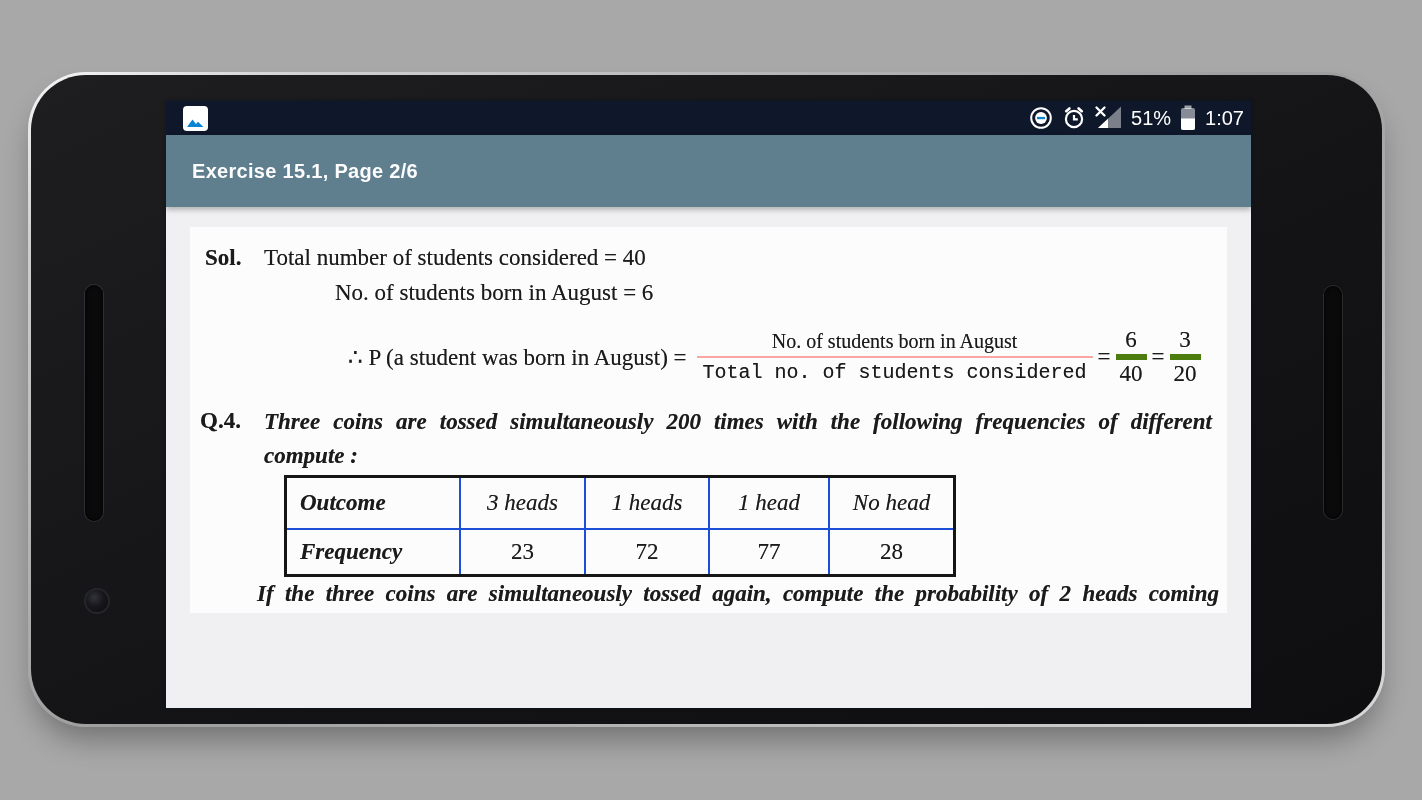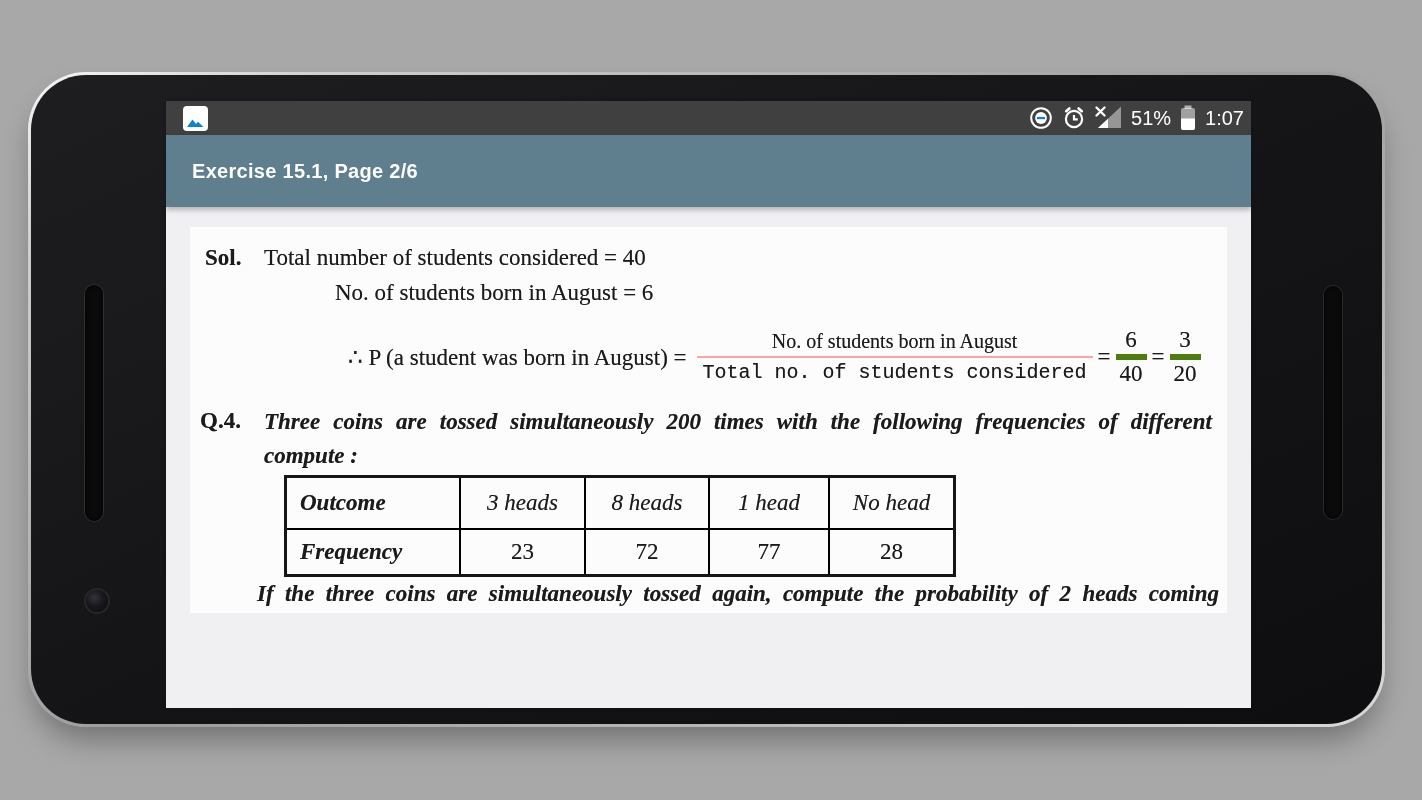--- a/index.html
+++ b/index.html
@@ -14,21 +14,21 @@
   .speaker{position:absolute;width:18px;background:#0a0a0b;border-radius:10px;
          box-shadow:inset 0 0 4px #000,0 0 0 1px rgba(90,90,95,0.35);}
   .speaker.left{left:54px;top:210px;height:236px;}
   .speaker.right{left:1293px;top:211px;height:233px;}
   .camera{position:absolute;left:55px;top:515px;width:22px;height:22px;border-radius:50%;
          background:radial-gradient(circle at 38% 35%,#33333c 0%,#17171d 45%,#0a0a0e 100%);
          box-shadow:0 0 0 2px rgba(60,60,66,0.45);}
   
   .screen{position:absolute;left:135px;top:26px;width:1085px;height:607px;background:#f0f0f2;
          overflow:hidden;box-shadow:0 0 3px rgba(0,20,40,0.8);}
-  .status-bar{position:absolute;left:0;top:0;width:100%;height:34px;background:#404040;
+  .status-bar{position:absolute;left:0;top:0;width:100%;height:34px;background:#0f172a;
          display:flex;align-items:center;justify-content:space-between;box-sizing:border-box;
          padding:0 7px 0 17px;color:#fff;}
   .notif-icon{width:25px;height:25px;border-radius:4px;background:#fff;display:flex;
          align-items:flex-end;justify-content:center;}
   .status-right{display:flex;align-items:center;gap:9px;font-size:20px;color:#fff;}
   .status-right svg{display:block;}
   .app-bar{position:absolute;left:0;top:34px;width:100%;height:72px;background:#5f7e8e;
          display:flex;align-items:center;box-shadow:0 3px 5px rgba(0,0,0,0.25);z-index:2;}
   .app-title{margin-left:26px;font-size:20px;font-weight:700;color:#fdfdfd;letter-spacing:0.3px;}
   .content{position:absolute;left:0;top:106px;width:100%;height:501px;background:#f0f0f2;}
@@ -44,21 +44,21 @@
   .eq-sign{font-size:23px;margin:0 5px;}
   .tfrac{display:flex;flex-direction:column;align-items:center;font-size:20px;line-height:1.25;
          margin-left:10px;}
   .tfrac .den{border-top:2px solid #fca5a5;padding:2px 6px 0 6px;font-family:Liberation Mono, monospace;}
   .tfrac .num{padding:0 6px 2px 6px;}
   .nfrac{display:flex;flex-direction:column;align-items:center;font-size:23px;line-height:1.15;}
   .nfrac .den{border-top:6px solid #4d7c0f;padding:1px 4px 0 4px;}
   .nfrac .num{padding:0 4px 1px 4px;}
   table.freq{position:absolute;left:94px;top:248px;border-collapse:collapse;
          border:3px solid #161616;table-layout:fixed;}
-  table.freq td{border:2px solid #000000;font-size:23px;text-align:center;padding:0;}
+  table.freq td{border:2px solid #1d4ed8;font-size:23px;text-align:center;padding:0;}
   table.freq td.rowhead{text-align:left;padding-left:13px;font-weight:700;font-style:italic;}
   table.freq tr.hdr td{height:50px;font-style:italic;}
   table.freq tr.dat td{height:44px;}
 </style>
 </head>
 <body>
 
 <div class="stage">
   <div class="phone">
     <div class="phone-body">
@@ -132,21 +132,21 @@
 
             <span class="abs bold" style="left:10px;top:181px;">Q.4.</span>
             <span class="abs it justify" style="left:74px;top:181px;width:948px;">Three coins are tossed simultaneously 200 times with the following frequencies of different</span>
             <span class="abs it" style="left:74px;top:216px;">compute :</span>
 
             <table class="freq">
               <tbody>
                   <tr class="hdr">
                 <td class="rowhead" style="width:159px;">Outcome</td>
                 <td style="width:123px;">3 heads</td>
-                <td style="width:122px;">8 heads</td>
+                <td style="width:122px;">1 heads</td>
                 <td style="width:118px;">1 head</td>
                 <td style="width:123px;">No head</td>
               </tr>
               <tr class="dat">
                 <td class="rowhead">Frequency</td>
                 <td>23</td>
                 <td>72</td>
                 <td>77</td>
                 <td>28</td>
               </tr>

